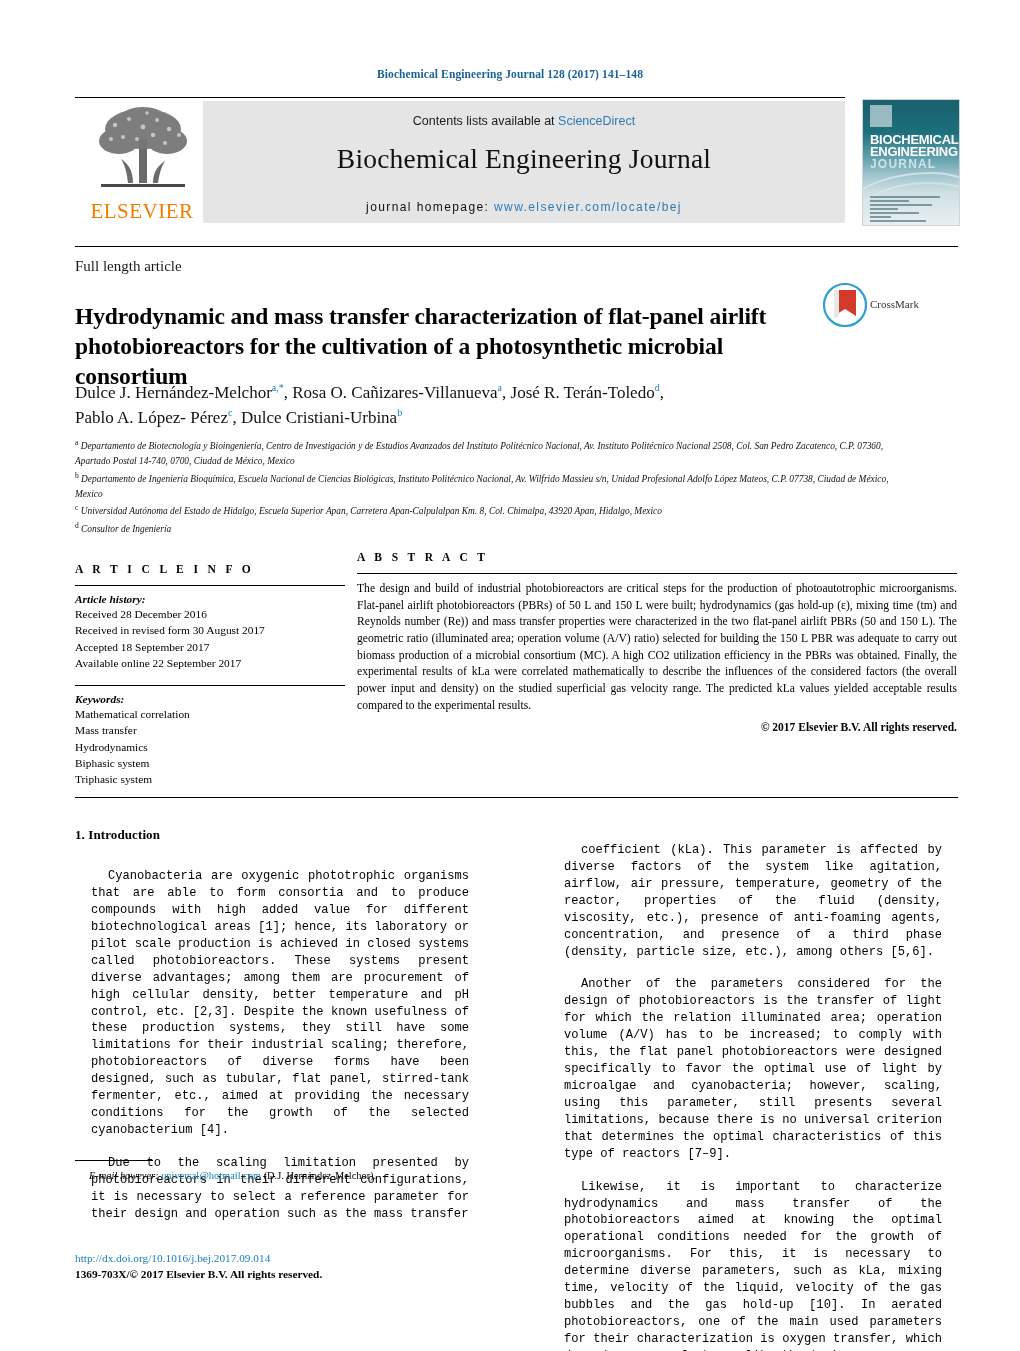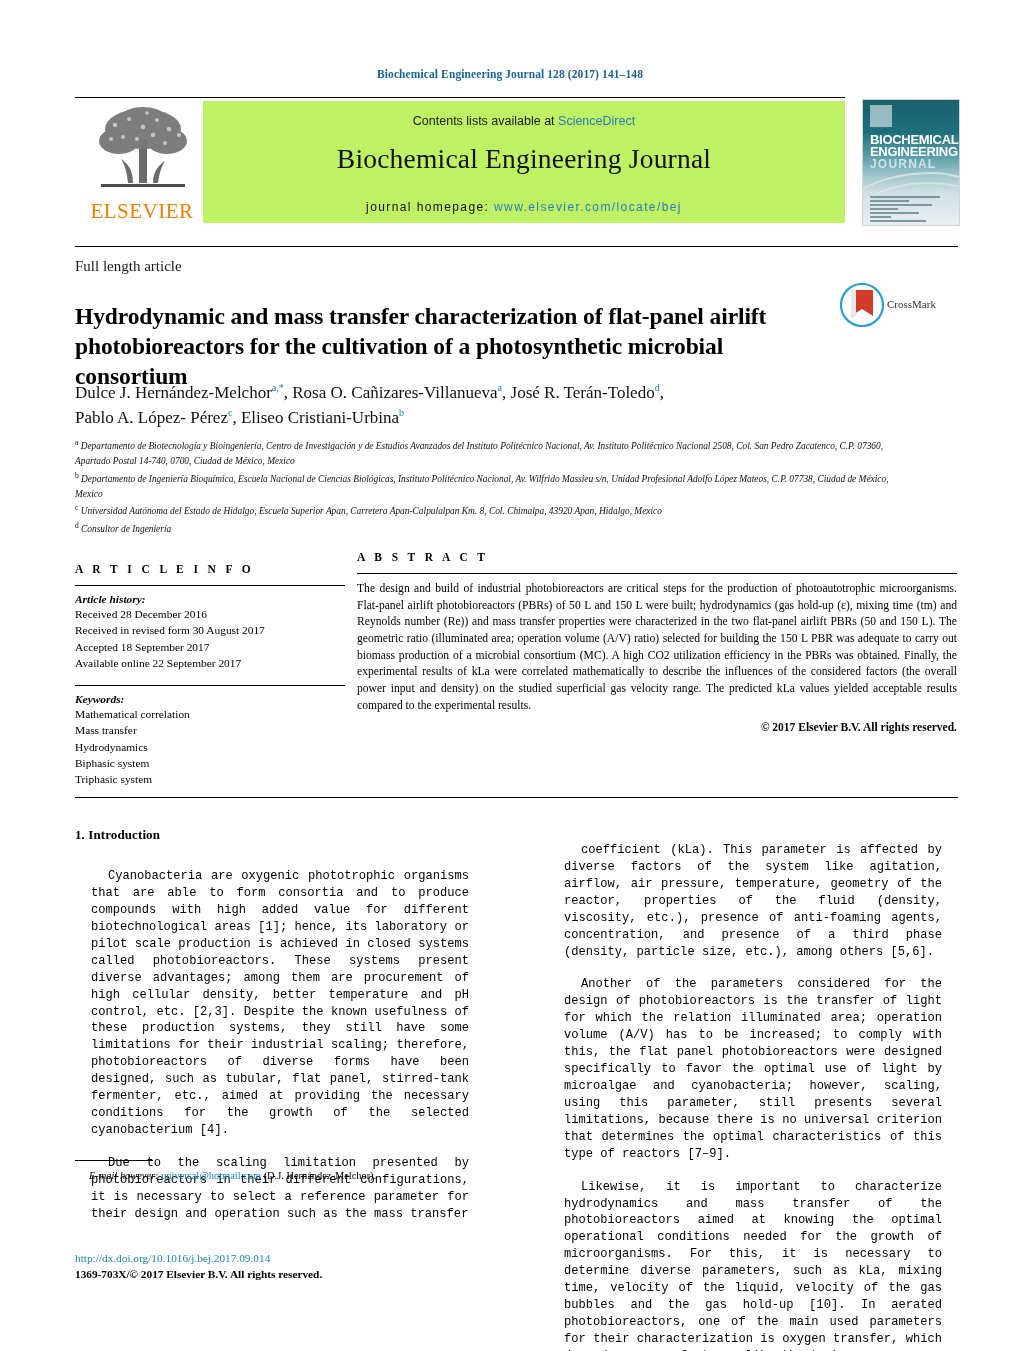--- a/index.html
+++ b/index.html
@@ -71,21 +71,21 @@
     font-size: 21px;
     letter-spacing: 0.5px;
     color: #ef7d00;
   }
   .masthead-center {
     position: absolute;
     left: 128px;
     top: 2px;
     width: 642px;
     height: 122px;
-    background: #bef264;
+    background: #e5e5e5;
   }
   .contents-line {
     position: absolute;
     top: 13px; left: 0; width: 100%;
     text-align: center;
     font-family: "Liberation Sans", sans-serif;
     font-size: 12.5px;
     color: #1a1a1a;
   }
   .contents-line .sd {
@@ -190,21 +190,21 @@
     font-size: 23.5px;
     font-weight: bold;
     line-height: 1.28;
     color: #000;
     letter-spacing: -0.1px;
   }
 
   
   .crossmark {
     position: absolute;
-    left: 840px;
+    left: 823px;
     top: 283px;
     width: 100px;
     height: 46px;
   }
   .cm-badge {
     position: absolute;
     left: 0; top: 0;
     width: 44px; height: 44px;
   }
   .cm-label {
@@ -441,21 +441,21 @@
       <path d="M22 31 l6 5 h-12 Z" fill="#ffffff"></path>
     </svg>
     <div class="cm-label">CrossMark</div>
   </div>
 
   <div class="authors">
     <div>
       <span>Dulce J. Hernández-Melchor</span><sup class="star">a,*</sup>, <span>Rosa O. Cañizares-Villanueva</span><sup>a</sup>, <span>José R. Terán-Toledo</span><sup>d</sup>,
     </div>
     <div>
-      <span>Pablo A. López- Pérez</span><sup>c</sup>, <span>Eliseo Cristiani-Urbina</span><sup>b</sup>
+      <span>Pablo A. López- Pérez</span><sup>c</sup>, <span>Dulce Cristiani-Urbina</span><sup>b</sup>
     </div>
   </div>
 
   <div class="affils">
     <p><sup>a</sup> <span>Departamento de Biotecnología y Bioingeniería, Centro de Investigación y de Estudios Avanzados del Instituto Politécnico Nacional, Av. Instituto Politécnico Nacional 2508, Col. San Pedro Zacatenco, C.P. 07360, Apartado Postal 14-740, 0700, Ciudad de México, Mexico</span></p>
     <p><sup>b</sup> <span>Departamento de Ingeniería Bioquímica, Escuela Nacional de Ciencias Biológicas, Instituto Politécnico Nacional, Av. Wilfrido Massieu s/n, Unidad Profesional Adolfo López Mateos, C.P. 07738, Ciudad de México, Mexico</span></p>
     <p><sup>c</sup> <span>Universidad Autónoma del Estado de Hidalgo, Escuela Superior Apan, Carretera Apan-Calpulalpan Km. 8, Col. Chimalpa, 43920 Apan, Hidalgo, Mexico</span></p>
     <p><sup>d</sup> <span>Consultor de Ingeniería</span></p>
   </div>
 

